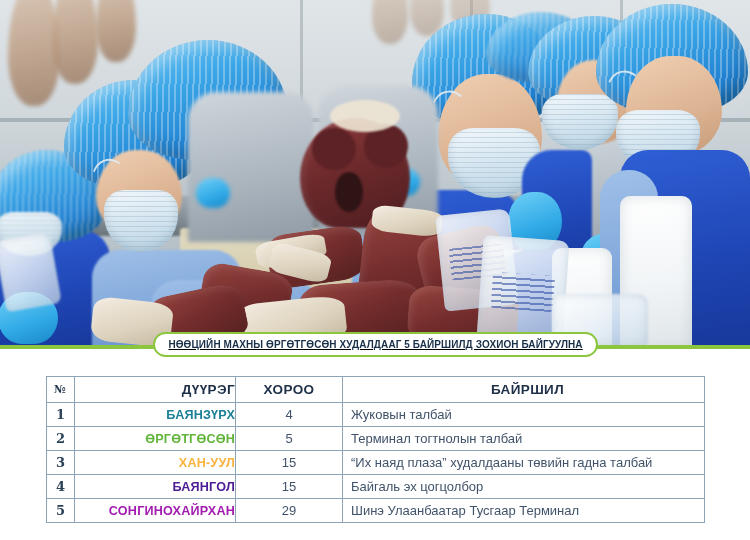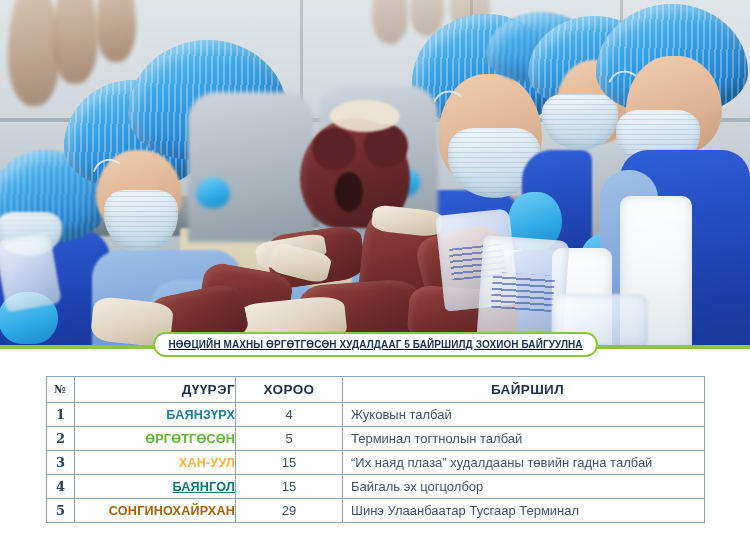--- a/index.html
+++ b/index.html
@@ -256,25 +256,25 @@
           <td class="c-loc">Терминал тогтнолын талбай</td>
         </tr>
         <tr>
           <td class="c-no">3</td>
           <td class="c-dist" style="color: rgb(250, 179, 60);">ХАН-УУЛ</td>
           <td class="c-horoo">15</td>
           <td class="c-loc">“Их наяд плаза” худалдааны төвийн гадна талбай</td>
         </tr>
         <tr>
           <td class="c-no">4</td>
-          <td class="c-dist" style="color: #0f766e; text-decoration: underline;">БАЯНГОЛ</td>
+          <td class="c-dist" style="color: #4c1d95;">БАЯНГОЛ</td>
           <td class="c-horoo">15</td>
           <td class="c-loc">Байгаль эх цогцолбор</td>
         </tr>
         <tr>
           <td class="c-no">5</td>
-          <td class="c-dist" style="color: #a16207;">СОНГИНОХАЙРХАН</td>
+          <td class="c-dist" style="color: #a21caf;">СОНГИНОХАЙРХАН</td>
           <td class="c-horoo">29</td>
           <td class="c-loc">Шинэ Улаанбаатар Тусгаар Терминал</td>
         </tr>
       </tbody>
   </table>
 </div>
 
 </body></html>

